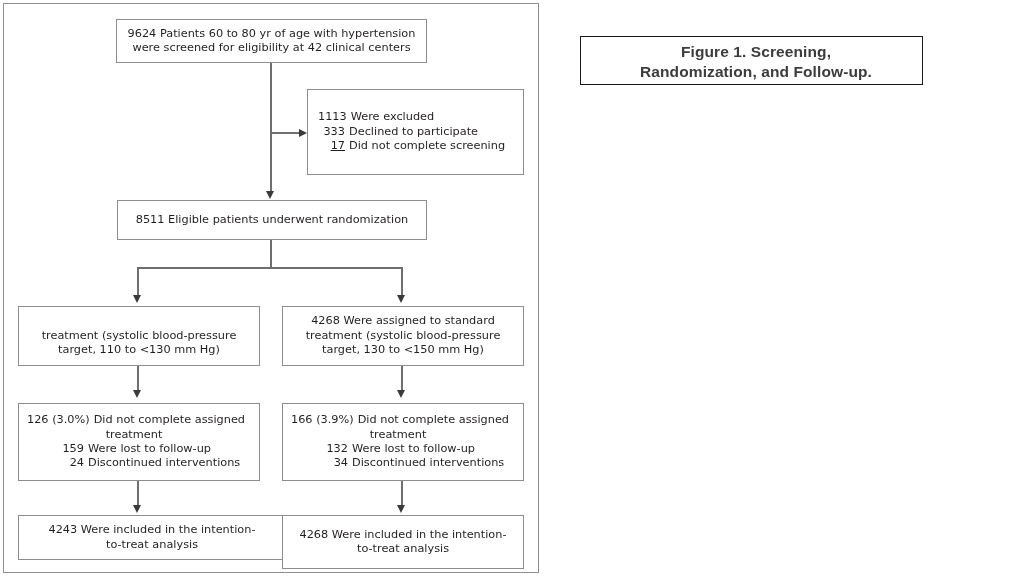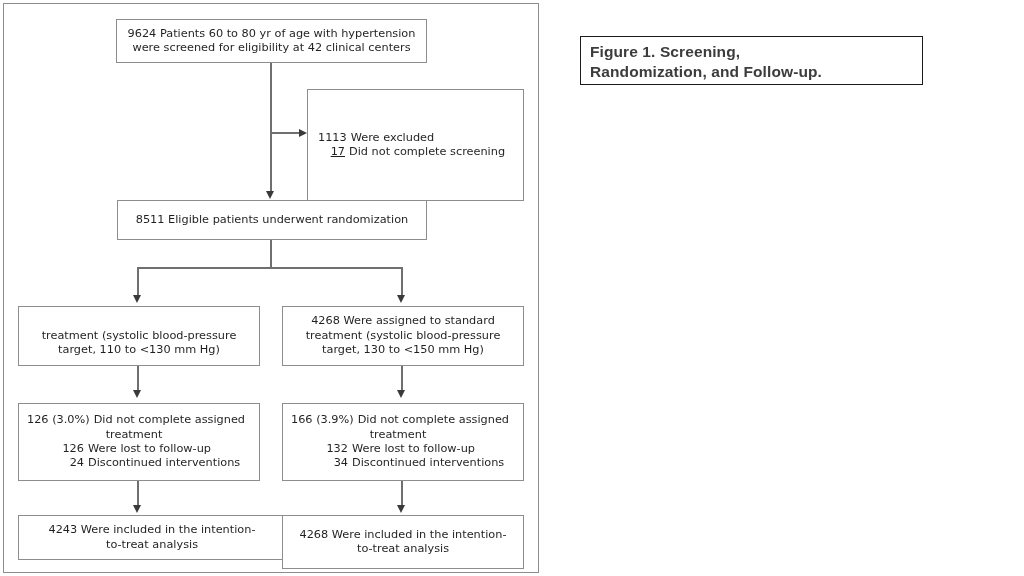--- a/index.html
+++ b/index.html
@@ -71,21 +71,21 @@
     background:#ffffff;
     box-sizing:border-box;
     padding:5px 0 0 9px;
     color:#3c3c3c;
     font-family:"Liberation Sans", sans-serif;
     font-weight:bold;
     font-size:15.5px;
     line-height:20px;
     letter-spacing:0.1px;
   }
-  #caption-box .cap-line{display:block;white-space:nowrap;}
+  #caption-box .cap-line{display:block;white-space:nowrap;text-align:center;}
 </style>
 </head>
 <body>
 
 <div id="root">
 
   <div id="figure-panel">
 
     <div class="box center" style="left:112px;top:15px;width:311px;height:44px;">
       <div class="inner">
@@ -93,25 +93,29 @@
         <span>were screened for eligibility at 42 clinical centers</span>
       </div>
     </div>
 
     <div class="vline" style="left:266px;top:59px;height:130px;"></div>
     <div class="arrow-down" style="left:262px;top:187px;"></div>
 
     <div class="hline" style="left:266px;top:128px;width:31px;"></div>
     <div class="arrow-right" style="left:295px;top:125px;"></div>
 
-    <div class="box" style="left:303px;top:85px;width:217px;height:112px;padding:4px 8px 4px 10px;">
+    <div class="box" style="left:303px;top:85px;width:217px;height:86px;padding:4px 8px 4px 10px;">
       <div class="inner rows">
         <div class="row">
           <span class="num" style="min-width:27px;">1113</span>
           <span class="txt" style="padding-left:4px;">Were excluded</span>
+        </div>
+        <div class="row">
+          <span class="num" style="min-width:27px;">333</span>
+          <span class="txt" style="padding-left:4px;">Declined to participate</span>
         </div>
         <div class="row">
           <span class="num" style="min-width:27px;text-decoration:underline;">17</span>
           <span class="txt" style="padding-left:4px;">Did not complete screening</span>
         </div>
       </div>
     </div>
 
     <div class="box center" style="left:113px;top:196px;width:310px;height:40px;">
       <div class="inner">
@@ -150,21 +154,21 @@
     <div class="box" style="left:14px;top:399px;width:242px;height:78px;padding:4px 6px 4px 8px;">
       <div class="inner rows">
         <div class="row">
           <span class="num" style="min-width:57px;">126 (3.0%)</span>
           <span class="txt" style="padding-left:4px;">
             <span>Did not complete assigned</span>
             <span class="cont" style="padding-left:12px;">treatment</span>
           </span>
         </div>
         <div class="row">
-          <span class="num" style="min-width:57px;">126</span>
+          <span class="num" style="min-width:57px;">159</span>
           <span class="txt" style="padding-left:4px;">Were lost to follow-up</span>
         </div>
         <div class="row">
           <span class="num" style="min-width:57px;">24</span>
           <span class="txt" style="padding-left:4px;">Discontinued interventions</span>
         </div>
       </div>
     </div>
 
     <div class="box" style="left:278px;top:399px;width:242px;height:78px;padding:4px 6px 4px 8px;">

